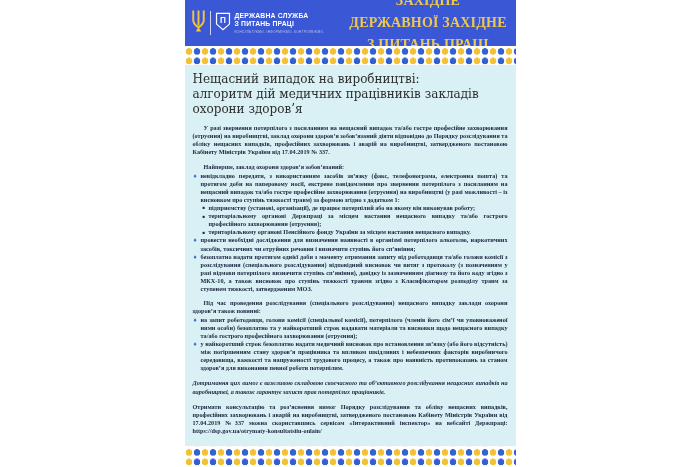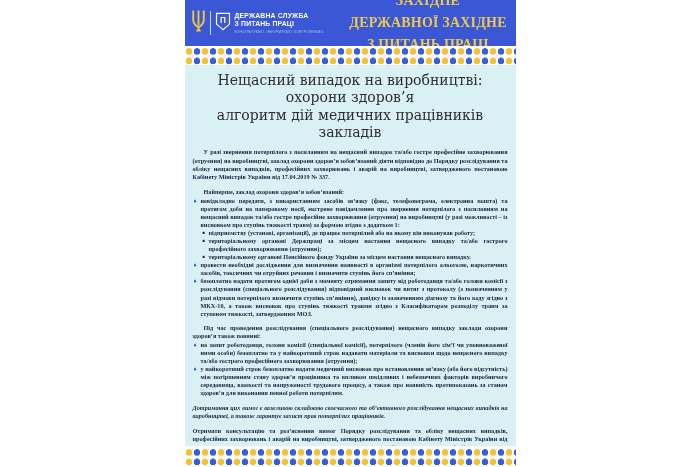--- a/index.html
+++ b/index.html
@@ -42,21 +42,21 @@
   }
   .band-top{height:19px;}
   .band-bottom{height:21px;background-position:0 2px,8px 2px;}
   
   .paper{
     background:#d9f0f4;flex:1;overflow:hidden;box-sizing:border-box;
     padding:4px 8px 0;color:#1c2440;
   }
   .title{
     font-family:"DejaVu Serif", serif;font-weight:normal;color:#2e2e2e;
-    font-size:14px;line-height:1.24;text-align:center;margin:3px 0 7px;
+    font-size:12px;line-height:1.24;text-align:left;margin:3px 0 7px;
   }
   .paper p{font-size:6.2px;font-weight:bold;line-height:1.3;text-align:justify;margin:0;}
   .indent{text-indent:11px;}
   .intro{margin-bottom:7px !important;}
   .lead{margin-bottom:1px !important;}
   .lead2{margin-top:6px !important;margin-bottom:1px !important;}
   .note{font-style:italic;margin-top:7px !important;}
   .footer-p{margin-top:7px !important;}
   .brow{display:flex;align-items:flex-start;font-size:6.2px;font-weight:bold;line-height:1.3;}
   .brow .mark{flex:none;width:8px;padding-left:1px;box-sizing:border-box;color:#2d5ed2;}
@@ -96,22 +96,22 @@
       <div>ДЕРЖАВНОЇ ЗАХІДНЕ З ПИТАНЬ ПРАЦІ</div>
     </div>
   </div>
 
   <div class="band band-top"></div>
 
   <div class="paper">
 
     <h1 class="title">
       <div>Нещасний випадок на виробництві:</div>
+      <div>алгоритм дій медичних працівників закладів</div>
       <div>охорони здоров’я</div>
-      <div>алгоритм дій медичних працівників закладів</div>
     </h1>
 
     <p class="indent intro">У разі звернення потерпілого з посиланням на нещасний випадок та/або гостре професійне захворювання (отруєння) на виробництві, заклад охорони здоров’я зобов’язаний діяти відповідно до Порядку розслідування та обліку нещасних випадків, професійних захворювань і аварій на виробництві, затвердженого постановою Кабінету Міністрів України від 17.04.2019 № 337.</p>
 
     <p class="indent lead">Найперше, заклад охорони здоров’я зобов’язаний:</p>
 
     <div class="brow">
       <span class="mark">♦</span>
       <span class="txt">невідкладно передати, з використанням засобів зв’язку (факс, телефонограма, електронна пошта) та протягом доби на паперовому носії, екстрене повідомлення про звернення потерпілого з посиланням на нещасний випадок та/або гостре професійне захворювання (отруєння) на виробництві (у разі можливості – із висновком про ступінь тяжкості травм) за формою згідно з додатком 1:</span>
     </div>

